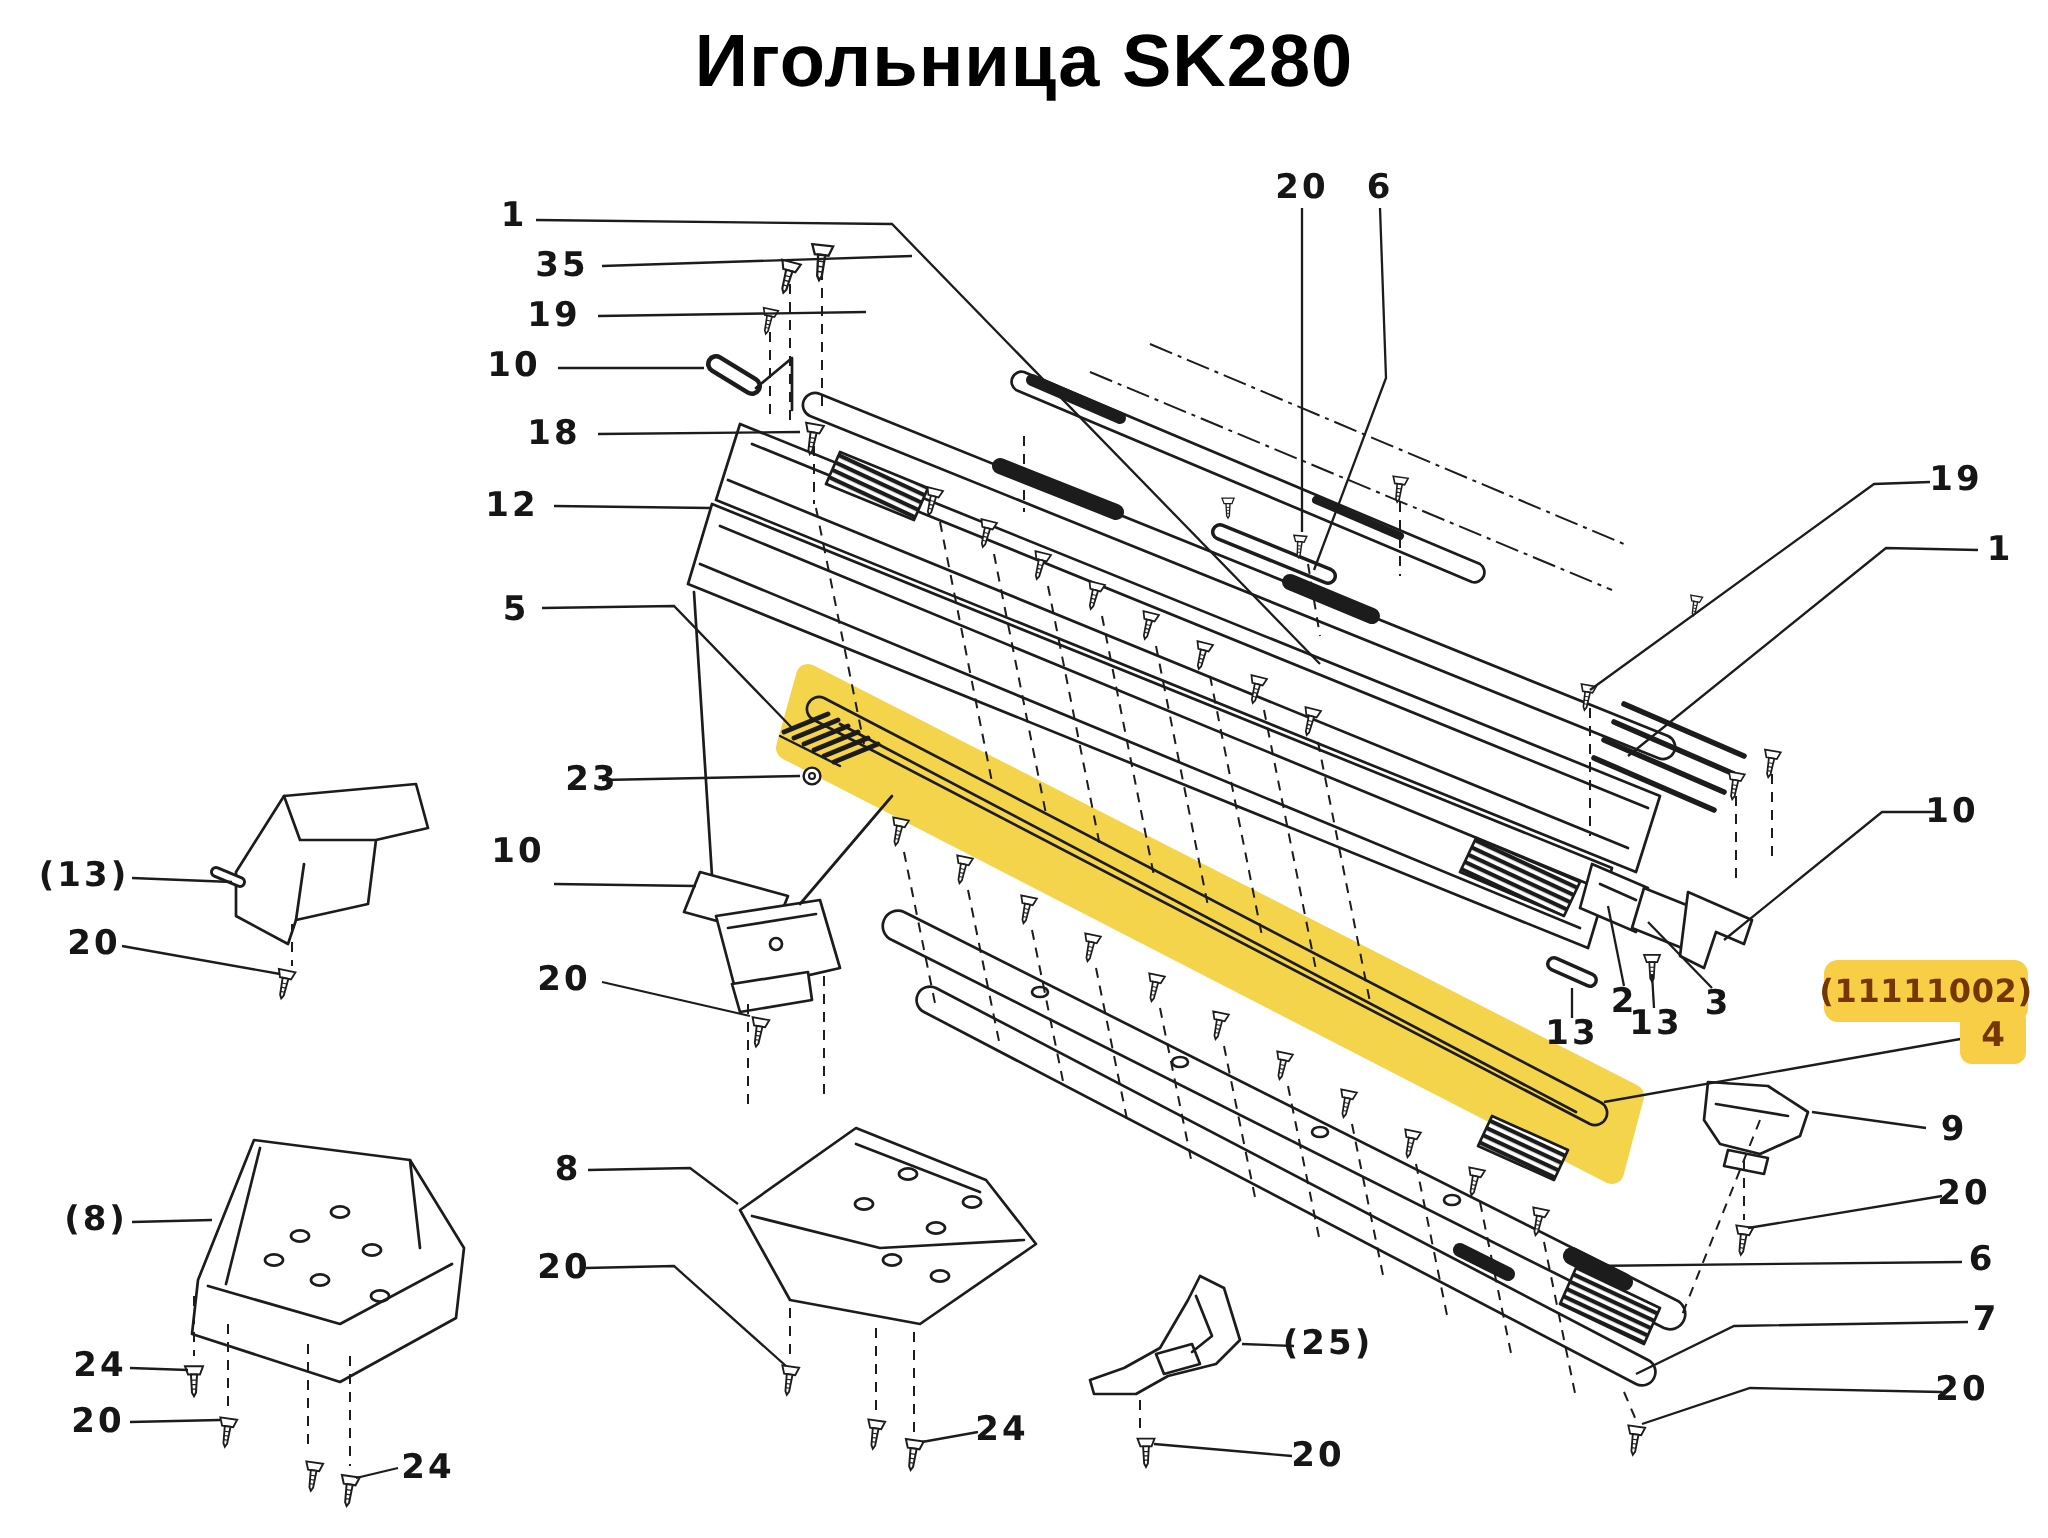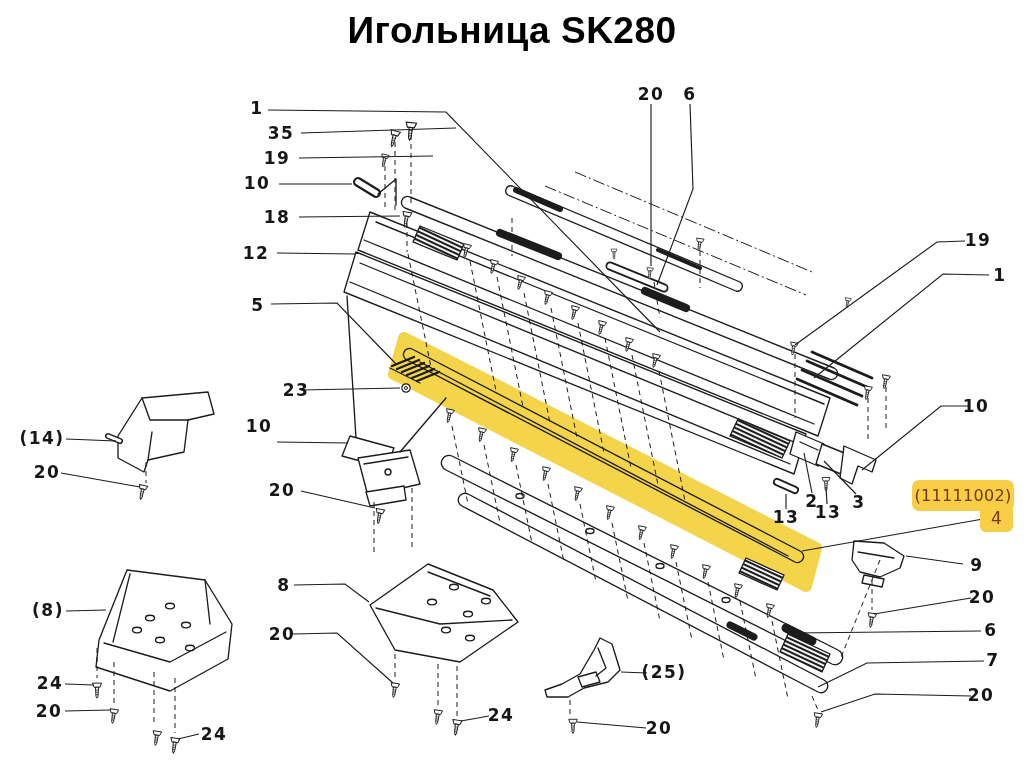--- a/index.html
+++ b/index.html
@@ -4,21 +4,21 @@
 <style>
   html,body{margin:0;padding:0;background:#ffffff;}
   .stage{position:relative;width:1024px;height:769px;background:#fff;overflow:hidden;
          font-family:"DejaVu Sans","Liberation Sans",sans-serif;}
   .title{position:absolute;left:0;right:0;top:10px;margin:0;text-align:center;
          font:700 37px "Liberation Sans","DejaVu Sans",sans-serif;color:#000;letter-spacing:0.5px;}
   svg.draw{position:absolute;left:0;top:0;}
   .co{position:absolute;transform:translate(-50%,-50%);font-size:17px;font-weight:600;
       letter-spacing:1.5px;color:#161616;white-space:nowrap;}
   .badge{position:absolute;background:#F7CE45;display:flex;align-items:center;justify-content:center;
-         font-weight:400;color:#753600;border-radius:7px;}
+         font-weight:700;color:#753600;border-radius:7px;}
   #badge-code{left:912px;top:480px;width:102px;height:31px;font-size:16px;letter-spacing:0.3px;}
   #badge-num{left:980px;top:504px;width:33px;height:28px;font-size:17px;border-radius:6px;}
 </style>
 </head>
 <body>
 
 <div class="stage">
 
   <h1 class="title">Игольница SK280</h1>
 
@@ -327,21 +327,21 @@
   <div class="co" style="left:257px;top:108px">1</div>
   <div class="co" style="left:281px;top:133px">35</div>
   <div class="co" style="left:277px;top:158px">19</div>
   <div class="co" style="left:257px;top:183px">10</div>
   <div class="co" style="left:277px;top:217px">18</div>
   <div class="co" style="left:256px;top:253px">12</div>
   <div class="co" style="left:258px;top:305px">5</div>
   <div class="co" style="left:296px;top:390px">23</div>
   <div class="co" style="left:259px;top:426px">10</div>
   <div class="co" style="left:282px;top:490px">20</div>
-  <div class="co" style="left:42px;top:438px">(14)</div>
+  <div class="co" style="left:42px;top:438px">(13)</div>
   <div class="co" style="left:47px;top:472px">20</div>
   <div class="co" style="left:48px;top:610px">(8)</div>
   <div class="co" style="left:50px;top:683px">24</div>
   <div class="co" style="left:49px;top:711px">20</div>
   <div class="co" style="left:214px;top:734px">24</div>
   <div class="co" style="left:284px;top:585px">8</div>
   <div class="co" style="left:282px;top:634px">20</div>
   <div class="co" style="left:501px;top:715px">24</div>
   <div class="co" style="left:664px;top:672px">(25)</div>
   <div class="co" style="left:659px;top:728px">20</div>

